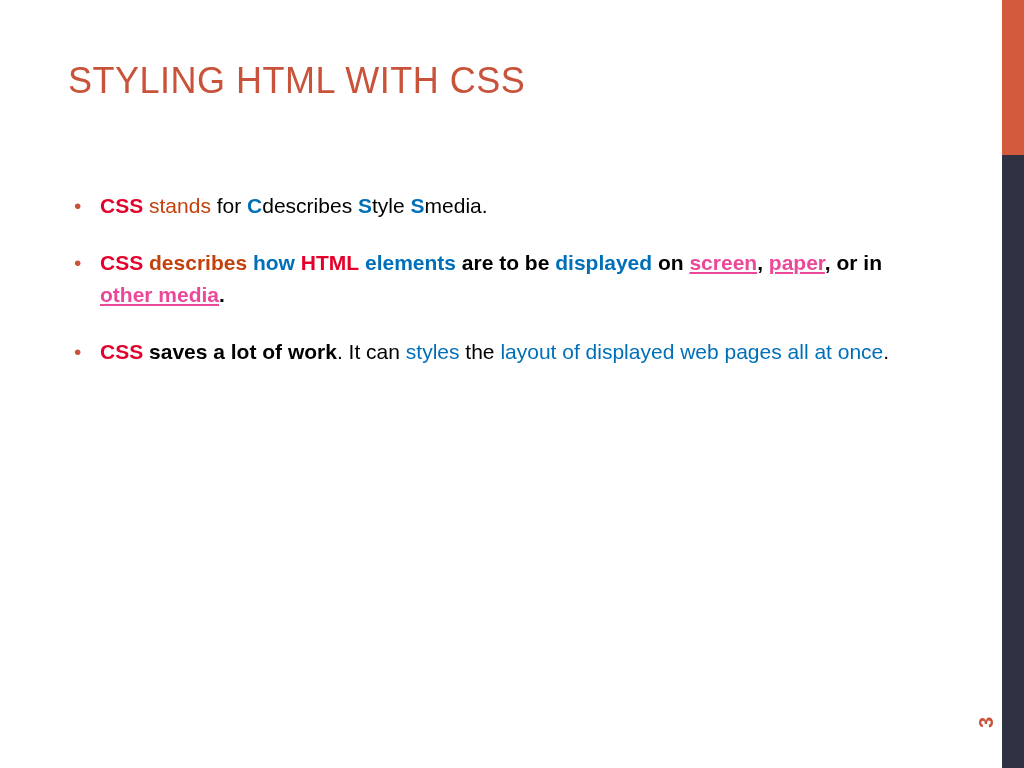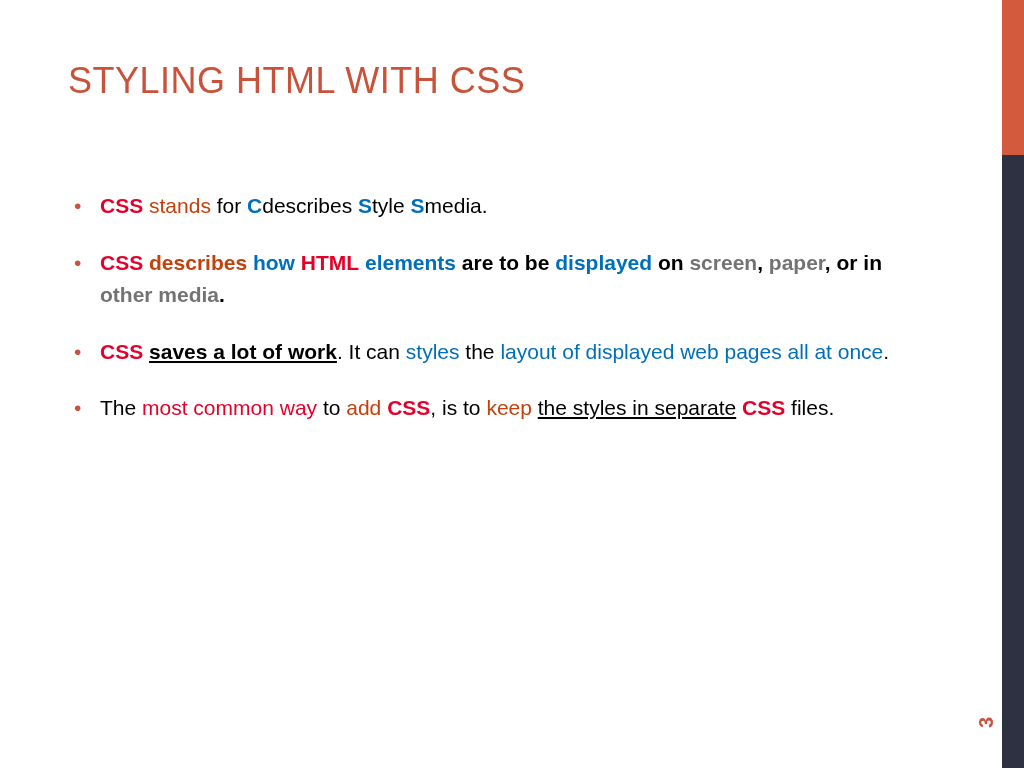--- a/index.html
+++ b/index.html
@@ -67,34 +67,33 @@
       right: 32px;
       font-size: 20px;
       font-weight: 900;
       color: #c9533a;
       transform: rotate(-90deg);
       transform-origin: center;
     }
     .c-red { color: #e4002b; }
     .c-green { color: #c2410c; }
     .c-blue { color: #006fb9; }
-    .c-purple { color: #737373; }
+    .c-purple { color: #ec4899; text-decoration: underline; }
     .b { font-weight: 700; margin-top: 28px; }
-    .u { text-decoration: underline; }
+    .u { }
   </style>
 </head>
 <body>
 
 <div class="sidebar-top"></div>
 <div class="sidebar-bottom"></div>
 
 <h1 class="slide-title">STYLING HTML WITH CSS</h1>
 
 <div class="content">
   <ul class="bullets" id="bullets">
       <li><span class="b c-red">CSS</span><span> </span><span class="c-green">stands</span><span> for </span><span class="b c-blue">C</span><span>describes </span><span class="b c-blue">S</span><span>tyle </span><span class="b c-blue">S</span><span>media.</span></li>
       <li><span class="b c-red">CSS</span><span> </span><span class="b c-green">describes</span><span> </span><span class="b c-blue">how</span><span> </span><span class="b c-red">HTML</span><span> </span><span class="b c-blue">elements</span><span class="b"> </span><span class="b">are to be</span><span> </span><span class="b c-blue">displayed</span><span class="b"> </span><span class="b">on</span><span> </span><span class="b c-purple">screen</span><span class="b">, </span><span class="b c-purple">paper</span><span class="b">, or in </span><span class="b c-purple">other media</span><span class="b">.</span></li>
       <li><span class="b c-red">CSS</span><span> </span><span class="b u">saves a lot of work</span><span>. It can </span><span class="c-blue">styles</span><span> the </span><span class="c-blue">layout of displayed web pages all at once</span><span>.</span></li>
-      <li><span>The </span><span class="c-red">most common way</span><span> to </span><span class="c-green">add</span><span> </span><span class="b c-red">CSS</span><span>, is to </span><span class="c-green">keep</span><span> </span><span class="u">the styles in separate</span><span> </span><span class="b c-red">CSS</span><span> files.</span></li>
     </ul>
 </div>
 
 <div class="page-number">3</div>
 
 </body></html>

